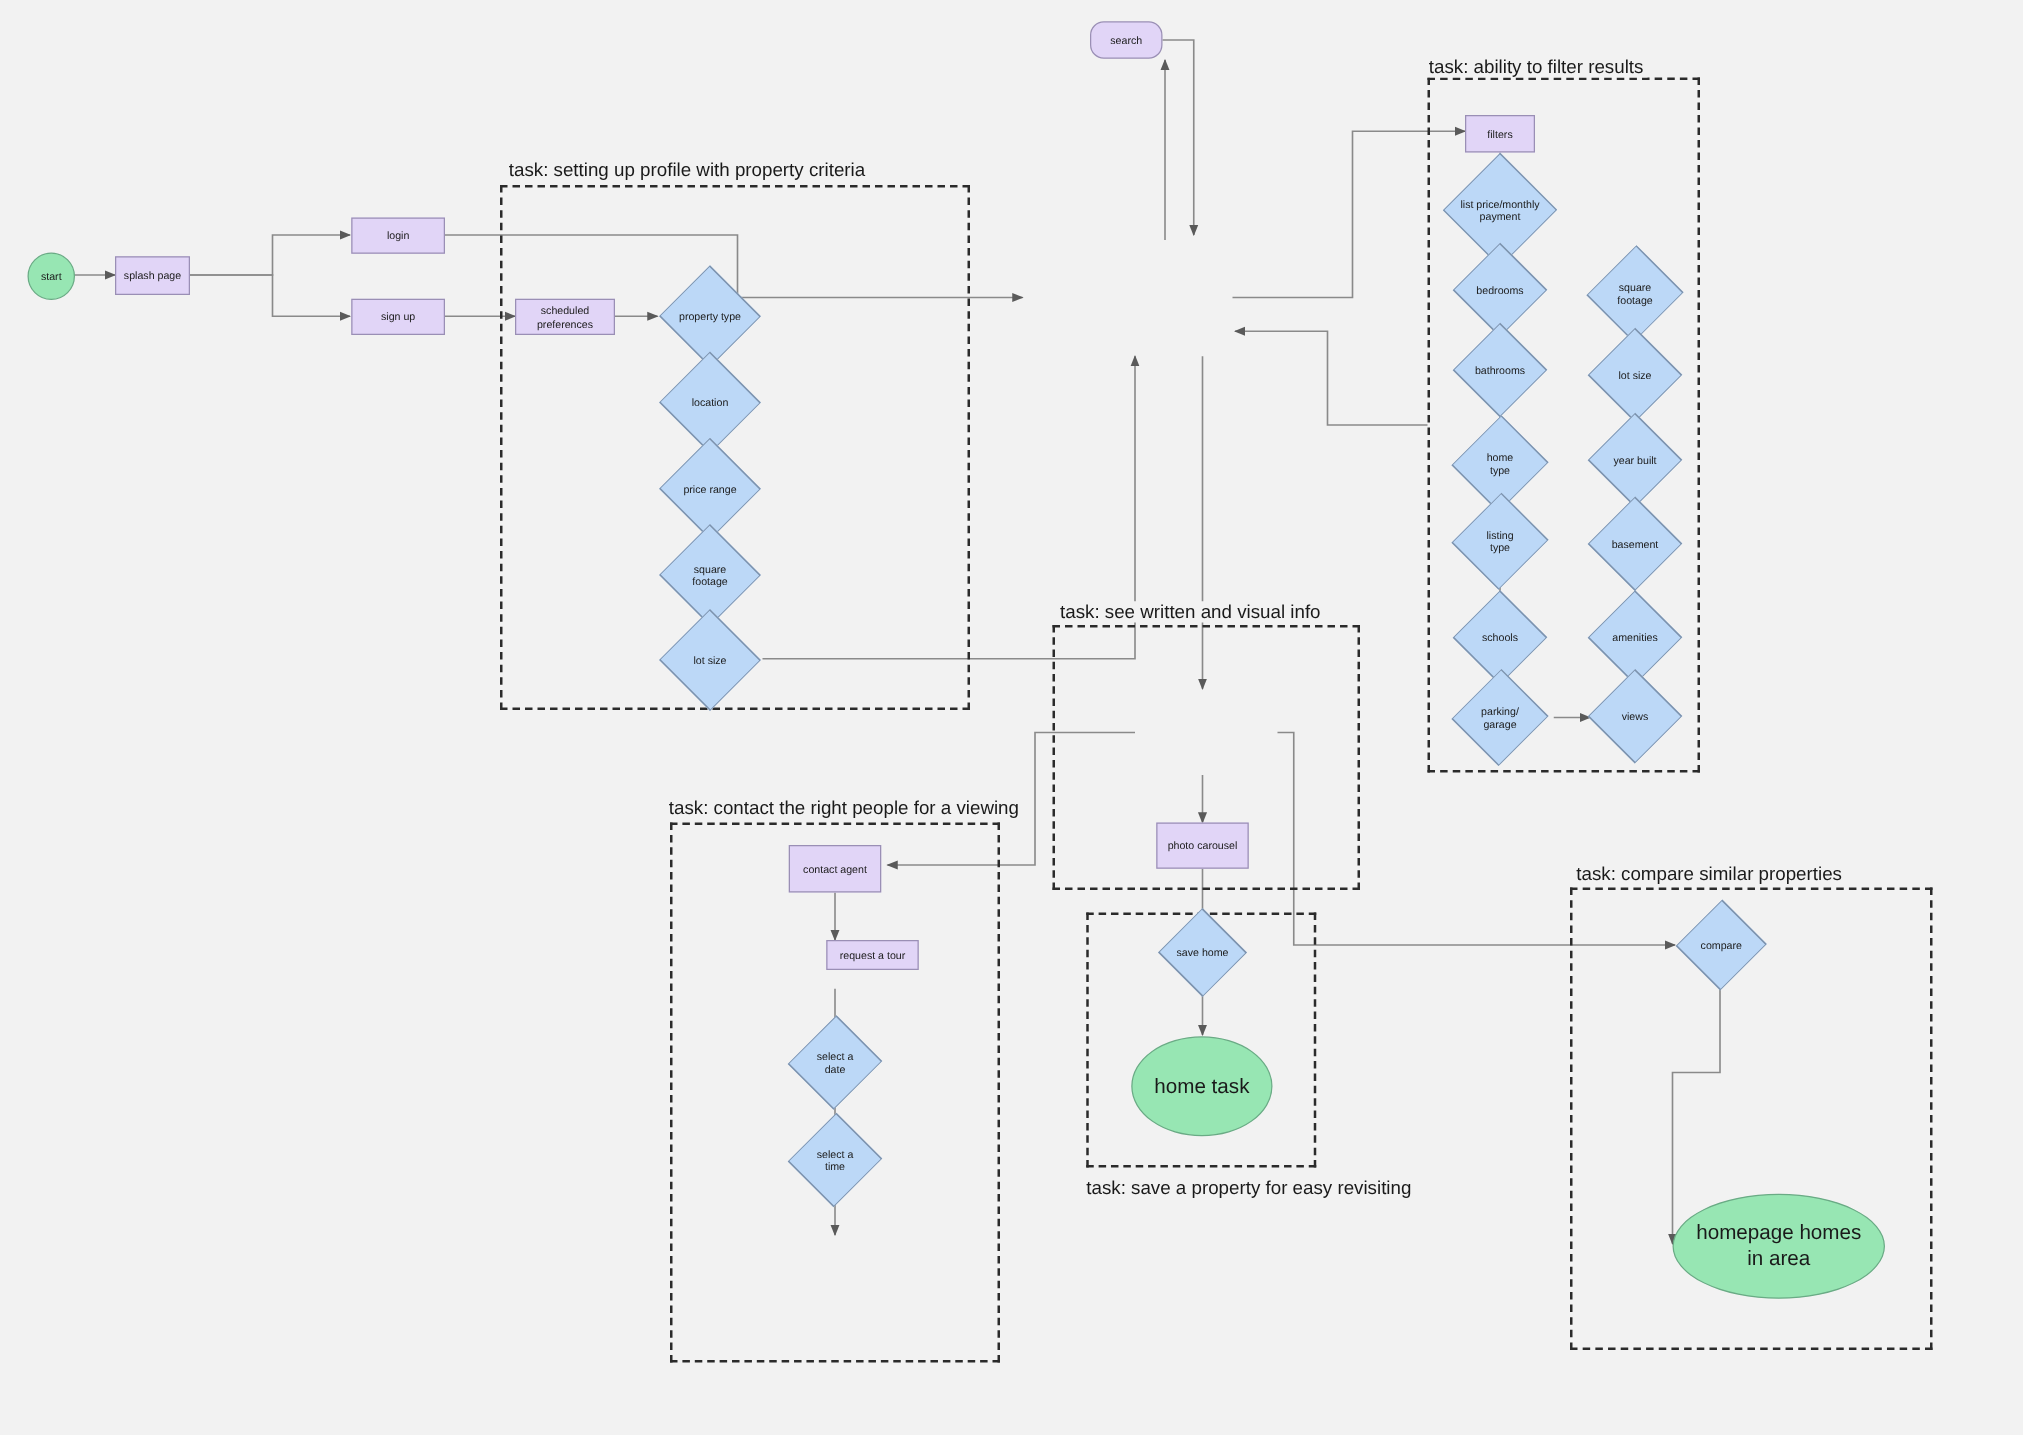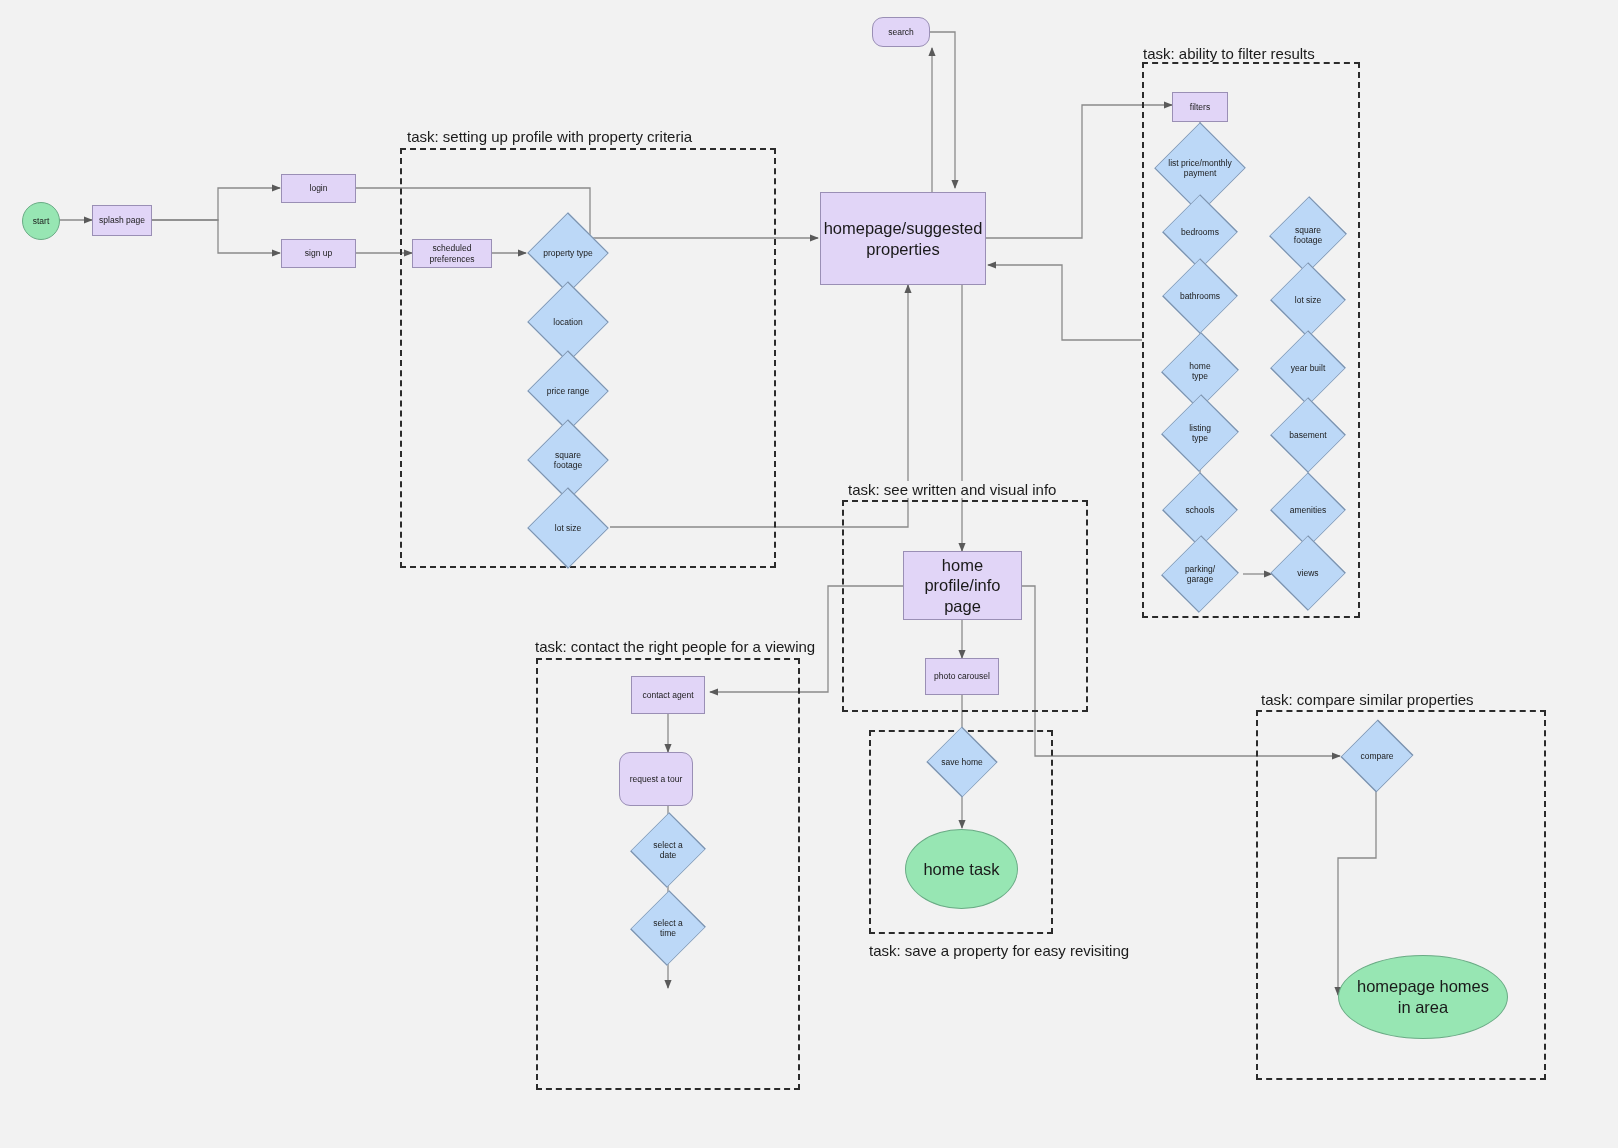--- a/index.html
+++ b/index.html
@@ -219,21 +219,20 @@
     <div class="dlabel t9" style="padding:0 16px;">square footage</div>
   </div>
 
   <div class="diamond-wrap" style="left:528px; top:504px; width:80px; height:48px;">
     <div class="dshape" style="transform: rotate(45deg) scale(0.72, 1.2);"></div>
     <div class="dlabel t9">lot size</div>
   </div>
 
   <div class="node rect t9" style="left:872px; top:17px; width:58px; height:30px;border-radius:11px;">search</div>
 
-  <div class="node rect t16" style="left:820px; top:192px; width:166px; height:93px; padding:0 10px;">homepage/suggested properties</div>
 
   <div class="node rect t9" style="left:1172px; top:92px; width:56px; height:30px;">filters</div>
 
   <div class="diamond-wrap" style="left:1154px; top:139px; width:92px; height:58px;">
     <div class="dshape" style="transform: rotate(45deg) scale(0.70, 1.12);"></div>
     <div class="dlabel t9" style="padding:0 12px;">list price/monthly payment</div>
   </div>
 
   <div class="diamond-wrap" style="left:1163px; top:211px; width:74px; height:42px;">
     <div class="dshape" style="transform: rotate(45deg) scale(0.72, 1.28);"></div>
@@ -288,34 +287,33 @@
   <div class="diamond-wrap" style="left:1271px; top:489px; width:74px; height:42px;">
     <div class="dshape" style="transform: rotate(45deg) scale(0.72, 1.28);"></div>
     <div class="dlabel t9">amenities</div>
   </div>
 
   <div class="diamond-wrap" style="left:1271px; top:552px; width:74px; height:42px;">
     <div class="dshape" style="transform: rotate(45deg) scale(0.72, 1.28);"></div>
     <div class="dlabel t9">views</div>
   </div>
 
-  <div class="node rect t16" style="left:903px; top:551px; width:119px; height:69px; padding:0 6px;">home profile/info page</div>
 
   <div class="node rect t9" style="left:925px; top:658px; width:74px; height:37px;">photo carousel</div>
 
   <div class="diamond-wrap" style="left:925px; top:744px; width:74px; height:36px;">
     <div class="dshape" style="transform: rotate(45deg) scale(0.68, 1.40);"></div>
     <div class="dlabel t9">save home</div>
   </div>
 
   <div class="node ellipse t16" style="left:905px; top:829px; width:113px; height:80px;">home task</div>
 
   <div class="node rect t9" style="left:631px; top:676px; width:74px; height:38px;">contact agent</div>
 
-  <div class="node rect t9" style="left:619px; top:752px; width:74px; height:54px;border-radius:11px;">request a tour</div>
+  <div class="node rect t9" style="left:661px; top:752px; width:74px; height:24px;">request a tour</div>
 
   <div class="diamond-wrap" style="left:631px; top:827px; width:74px; height:46px;">
     <div class="dshape" style="transform: rotate(45deg) scale(0.70, 1.20);"></div>
     <div class="dlabel t9" style="padding:0 18px;">select a date</div>
   </div>
 
   <div class="diamond-wrap" style="left:631px; top:905px; width:74px; height:46px;">
     <div class="dshape" style="transform: rotate(45deg) scale(0.70, 1.20);"></div>
     <div class="dlabel t9" style="padding:0 18px;">select a time</div>
   </div>

